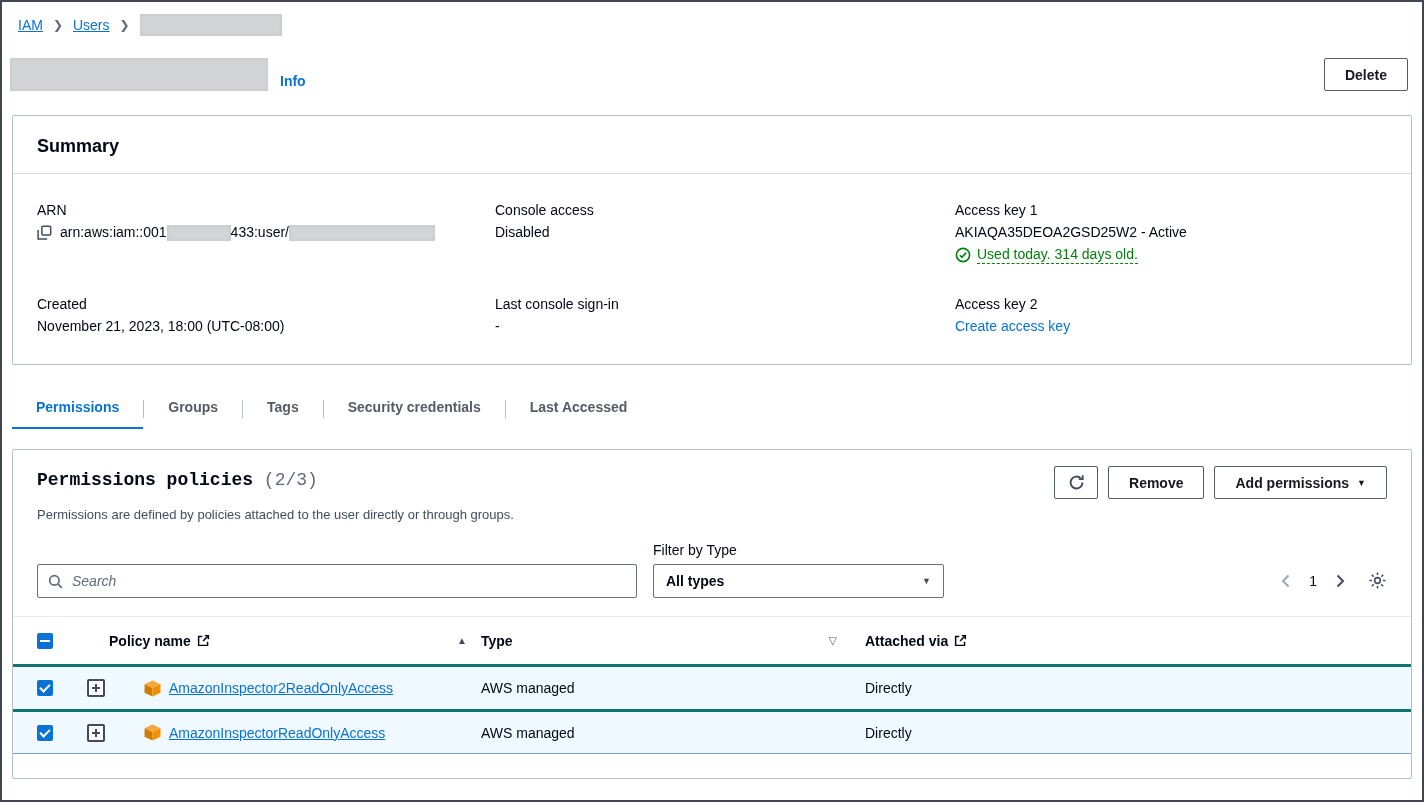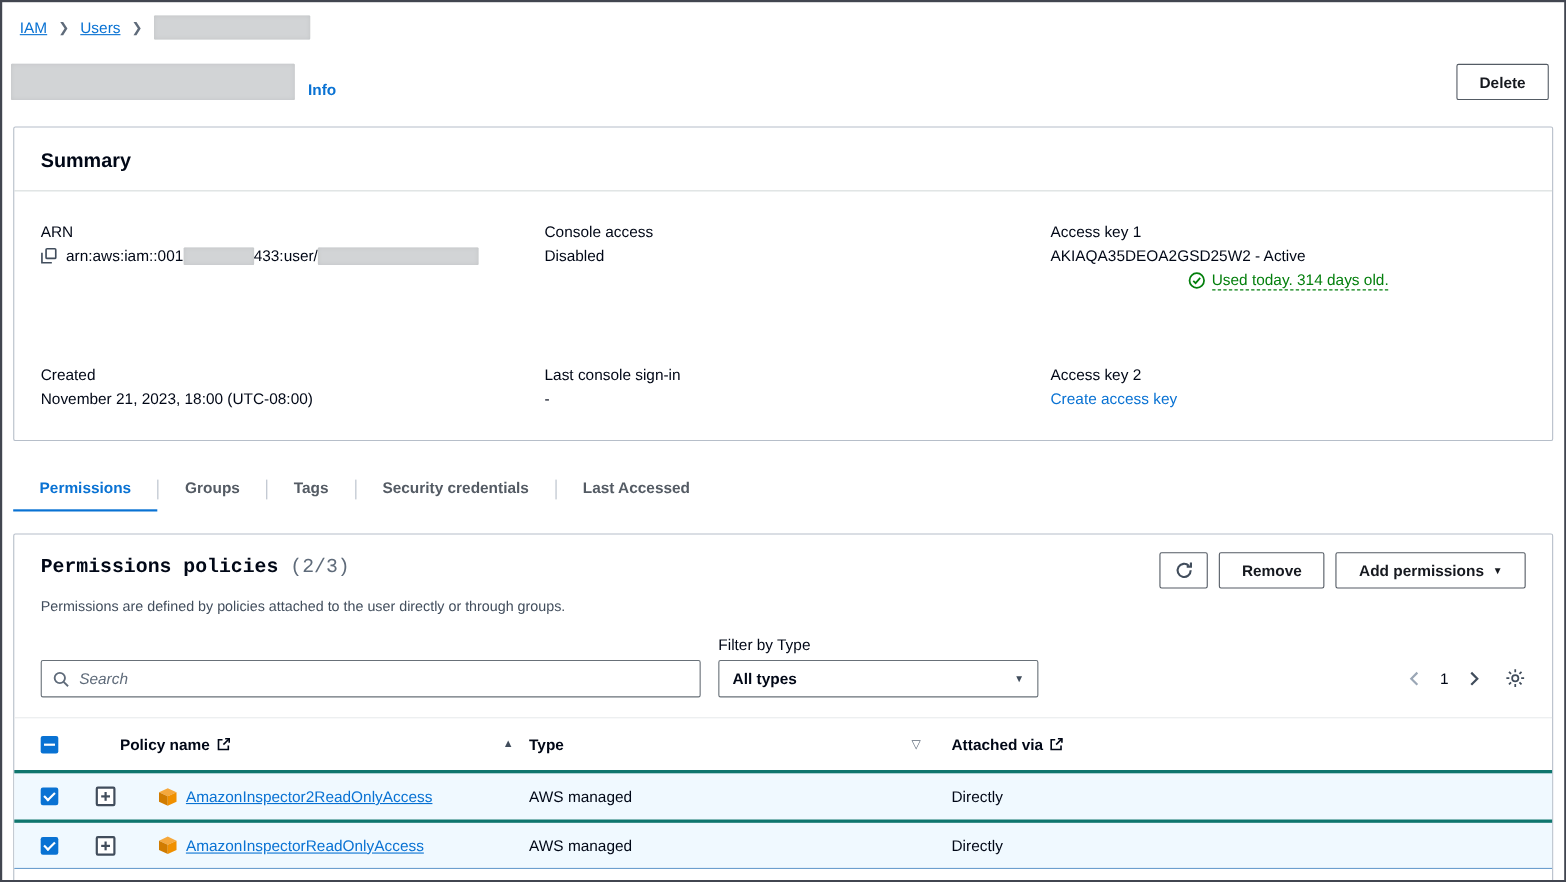--- a/index.html
+++ b/index.html
@@ -54,29 +54,29 @@
   }
   .summary-card { margin-top:24px; }
   .card-hd {
     padding:20px 24px 16px 24px;
     border-bottom:1px solid #d5dbdb;
   }
   .card-hd h2 { font-size:18px; font-weight:700; color:#000716; }
 
   .summary-grid {
     display:grid; grid-template-columns:458px 460px 1fr;
-    row-gap:68px; padding:28px 24px 30px 24px;
+    row-gap:32px; padding:28px 24px 30px 24px;
   }
   .field .f-label { margin-bottom:6px; color:#000716; }
   .f-value { color:#000716; }
   .arn-line { display:flex; align-items:center; gap:8px; }
   .copy-icon { display:inline-flex; cursor:pointer; }
   .arn-blur1 { width:64px; height:16px; vertical-align:middle; }
   .arn-blur2 { width:146px; height:16px; vertical-align:middle; }
-  .status-line { display:flex; align-items:center; gap:6px; margin-top:6px;justify-content:center; }
+  .status-line { display:flex; align-items:center; gap:6px; margin-top:6px; }
   .status-text { color:#037f0c; border-bottom:1px dashed #037f0c; padding-bottom:1px; }
   .link { color:#0972d3; cursor:pointer; text-decoration:none; }
 
   
   .tabs { display:flex; align-items:center; margin:24px 10px 0 10px; }
   .tab {
     padding:10px 24px 12px 24px; font-weight:700; color:#545b64;
     border-bottom:2px solid transparent; cursor:pointer; white-space:nowrap;
   }
   .tab.active { color:#0972d3; border-bottom-color:#0972d3; }

